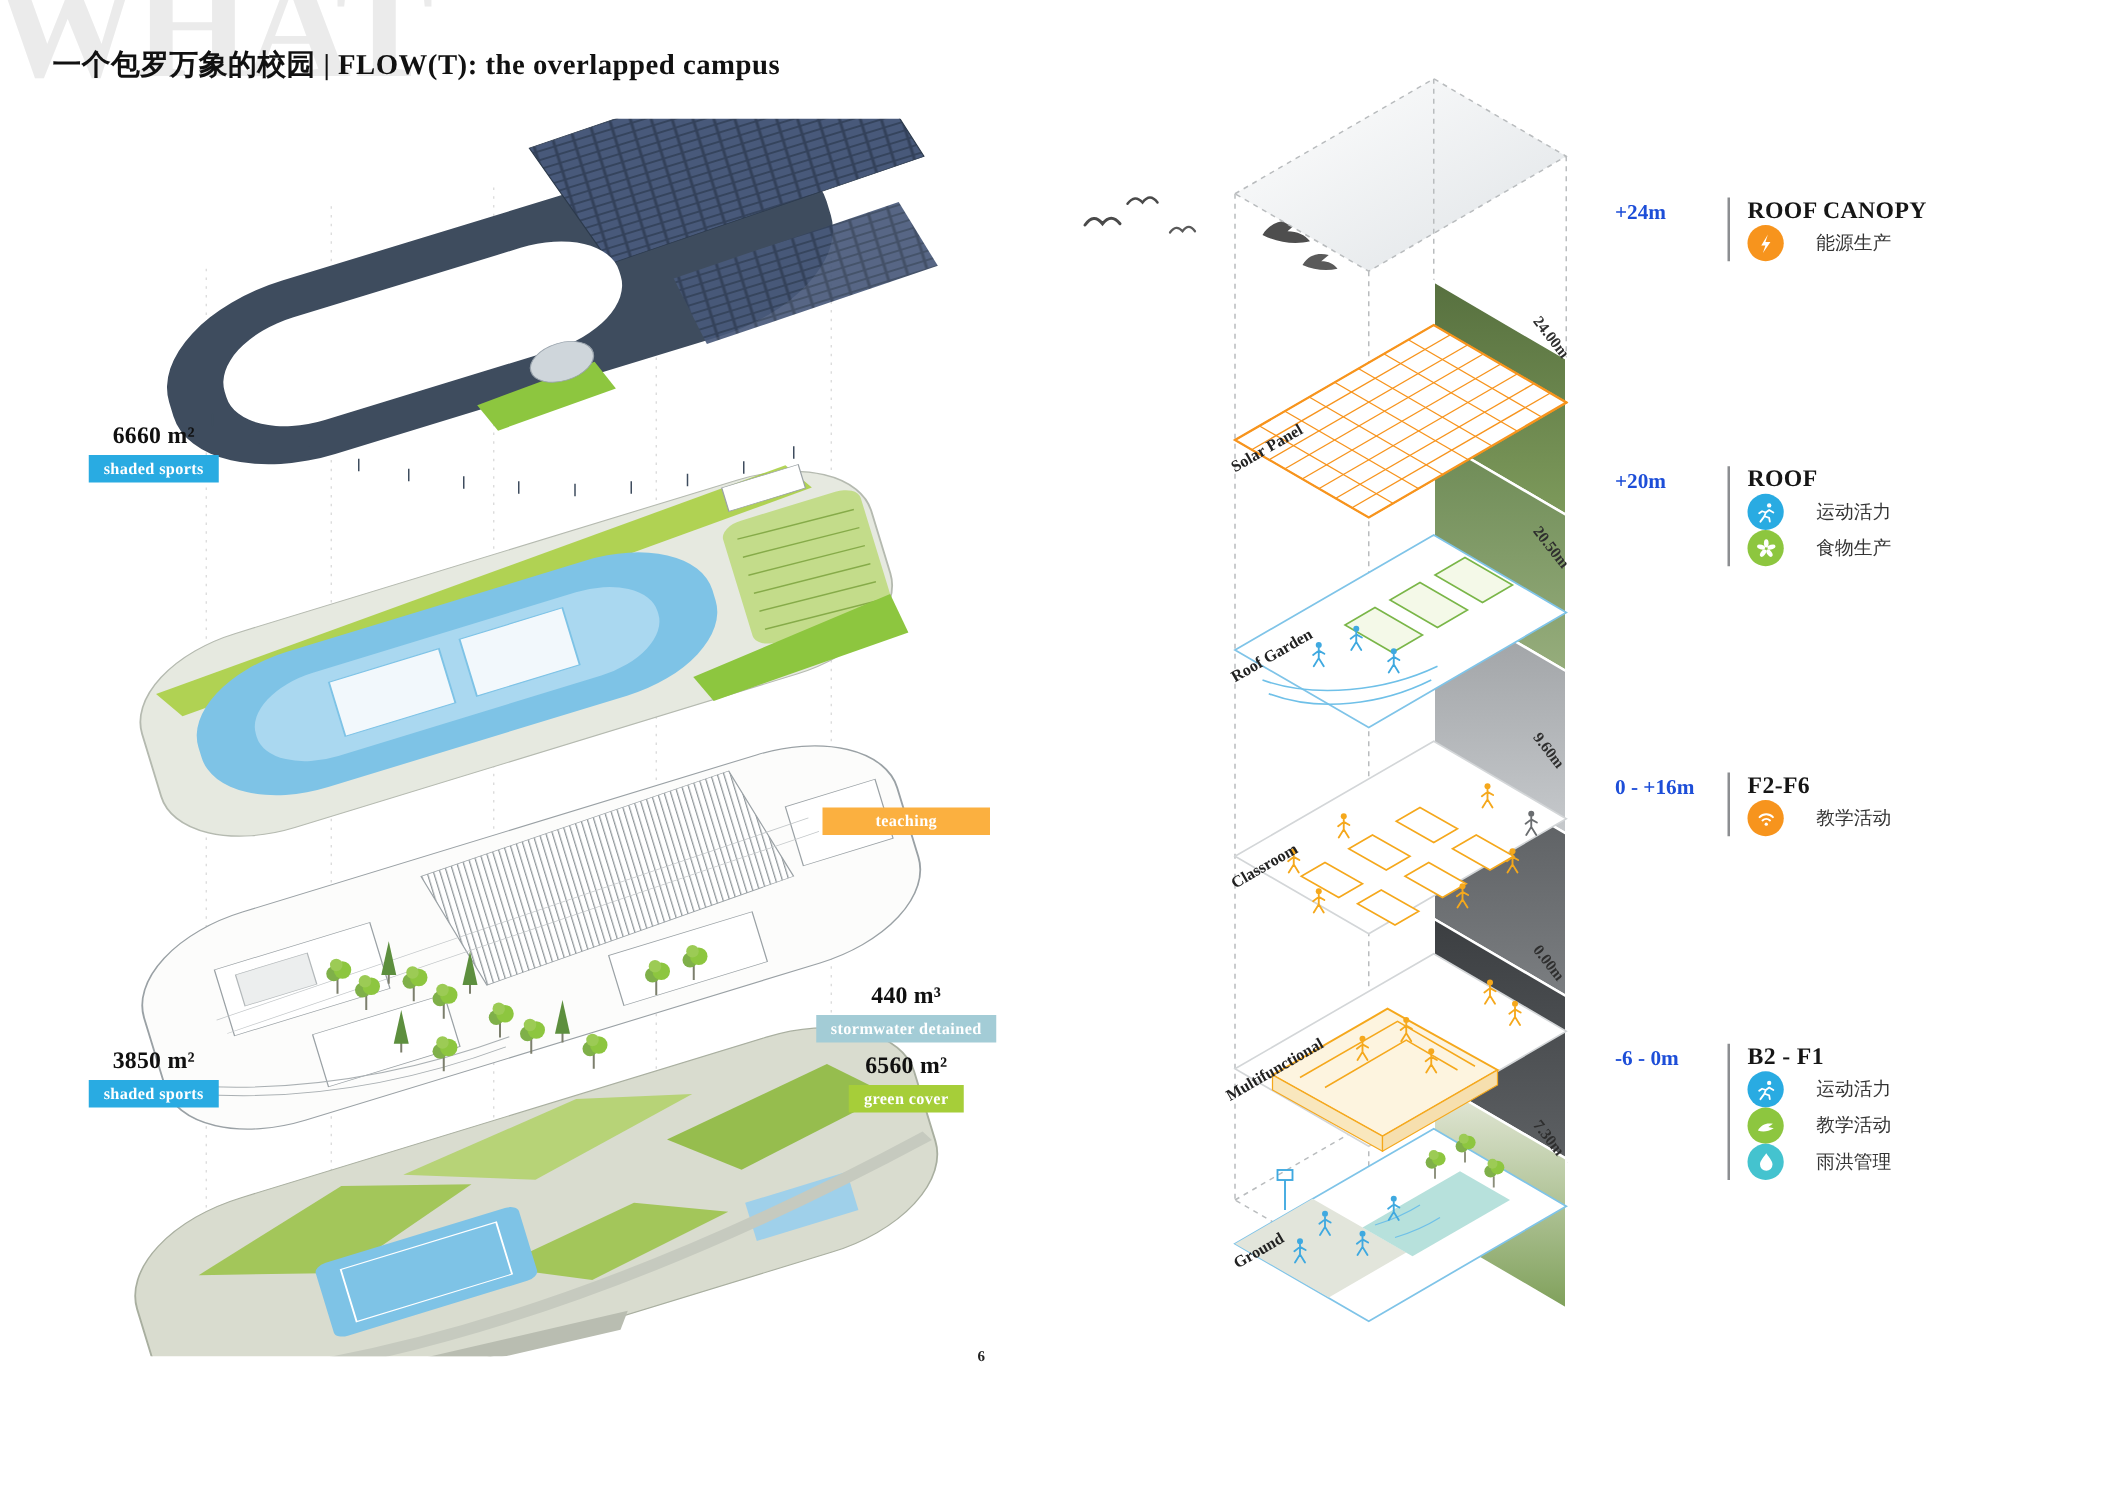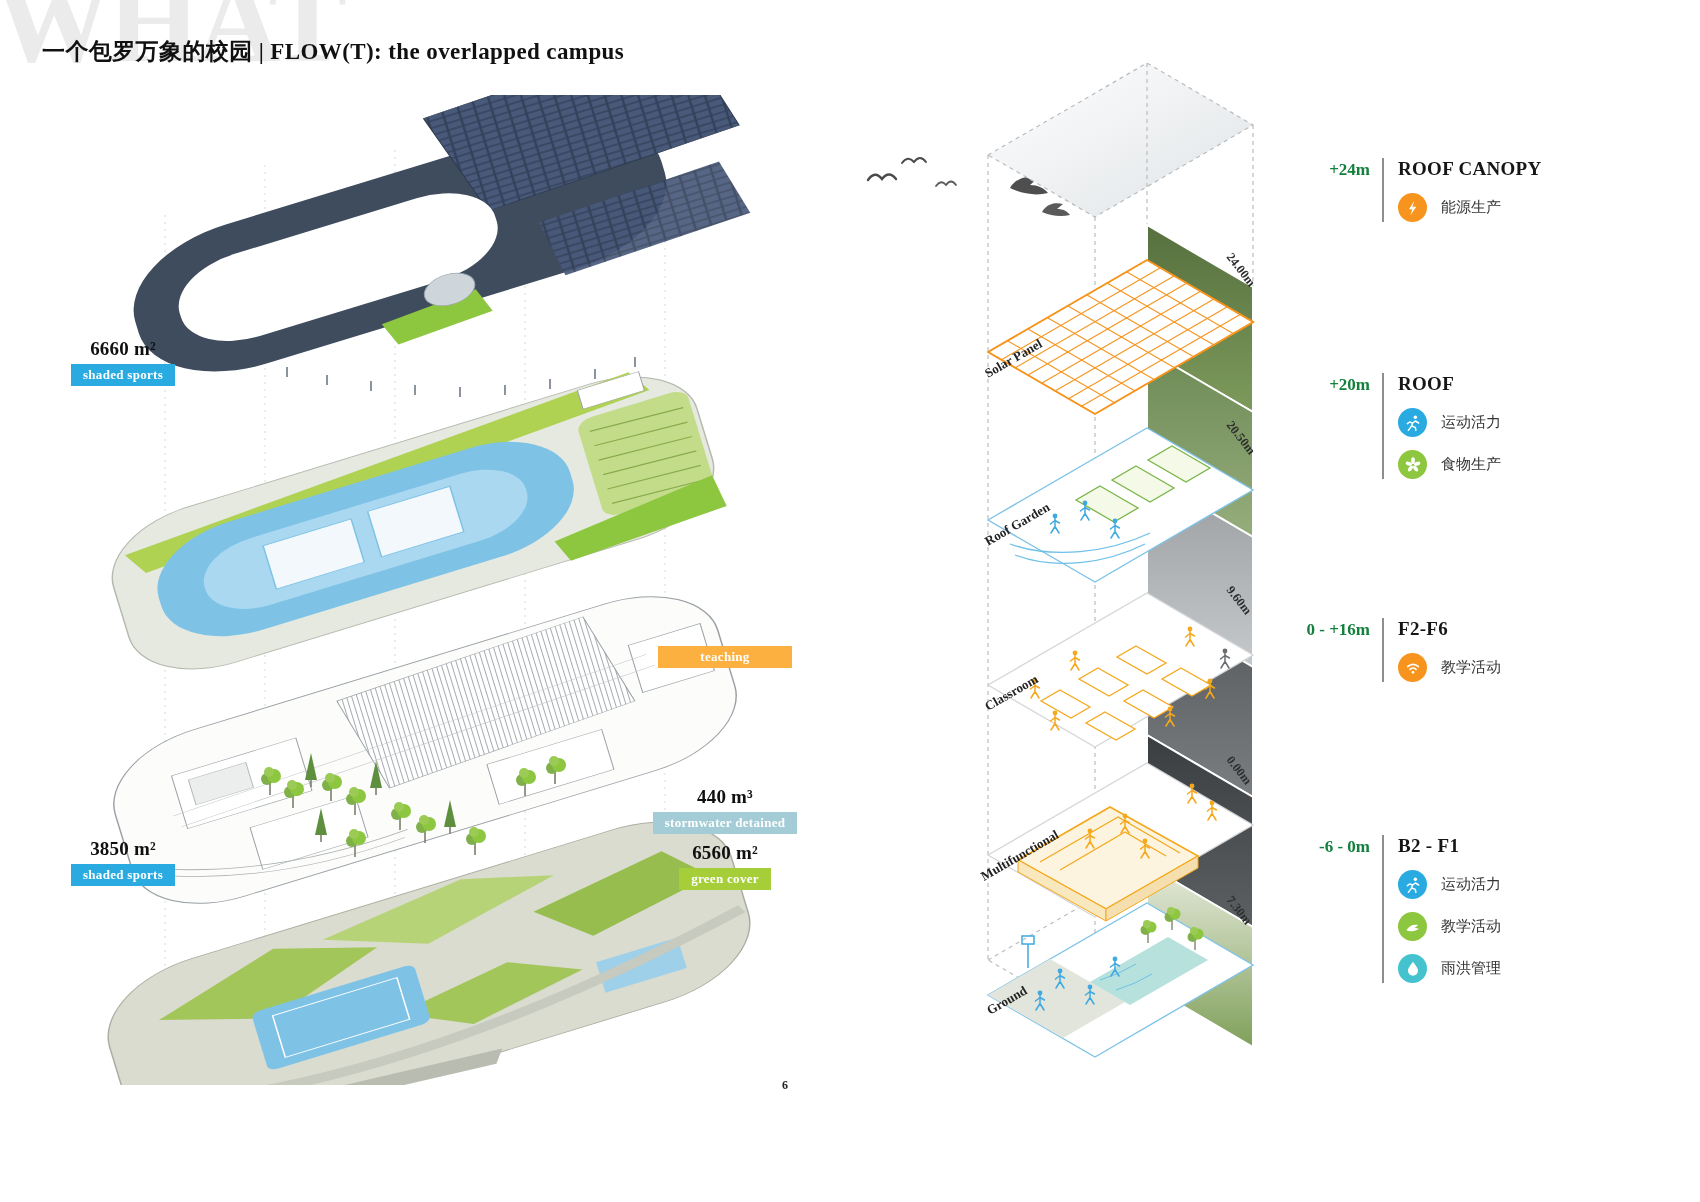--- a/index.html
+++ b/index.html
@@ -19,24 +19,24 @@
            color:#fff;letter-spacing:.3px;white-space:nowrap;}
   .co .extra{margin-top:6px;font-size:17px;font-weight:700;color:#101010;}
   .t-orange{background:#f7941d;}
   .t-blue{background:#29abe2;}
   .t-green{background:#8dc63f;}
   .t-yellow{background:#fbb040;}
   .t-teal{background:#a3ccd6;}
   .t-lime{background:#a6ce39;}
   
   .sec{position:absolute;left:1292px;display:flex;align-items:flex-start;}
-  .rng{width:78px;text-align:right;font-size:17px;font-weight:700;color:#15803d;padding-top:2px;white-space:nowrap;}
+  .rng{width:78px;font-size:17px;font-weight:700;color:#1d4ed8;padding-top:2px;white-space:nowrap;}
   .divider{width:0;border-left:2px solid #8c8e91;align-self:stretch;margin:0 14px 0 12px;}
   .lbl{font-size:19px;font-weight:700;color:#161616;letter-spacing:.3px;white-space:nowrap;}
-  .item{display:flex;align-items:center;gap:14px;margin-top:13px;}
+  .item{display:flex;align-items:center;gap:26px;}
   .ic{width:29px;height:29px;border-radius:50%;display:flex;align-items:center;justify-content:center;flex:none;}
   .ic svg{width:20px;height:20px;display:block;}
   .c-orange{background:#f7941d;}
   .c-blue{background:#29abe2;}
   .c-green{background:#8dc63f;}
   .c-teal{background:#44c3cf;}
   .itxt{font-size:15px;color:#343434;}
   .pageno{position:absolute;left:770px;top:1078px;width:30px;text-align:center;
           font-size:12px;font-weight:700;color:#222;}
   .elev{font-size:12.5px;font-weight:600;fill:#2e2e2e;}

